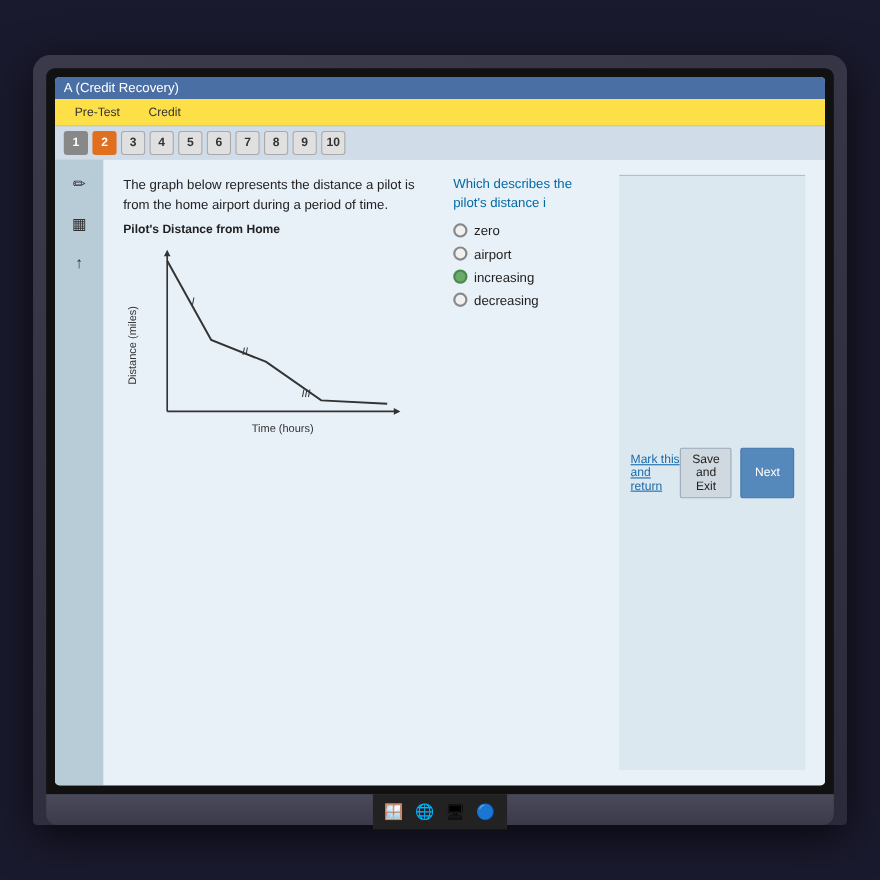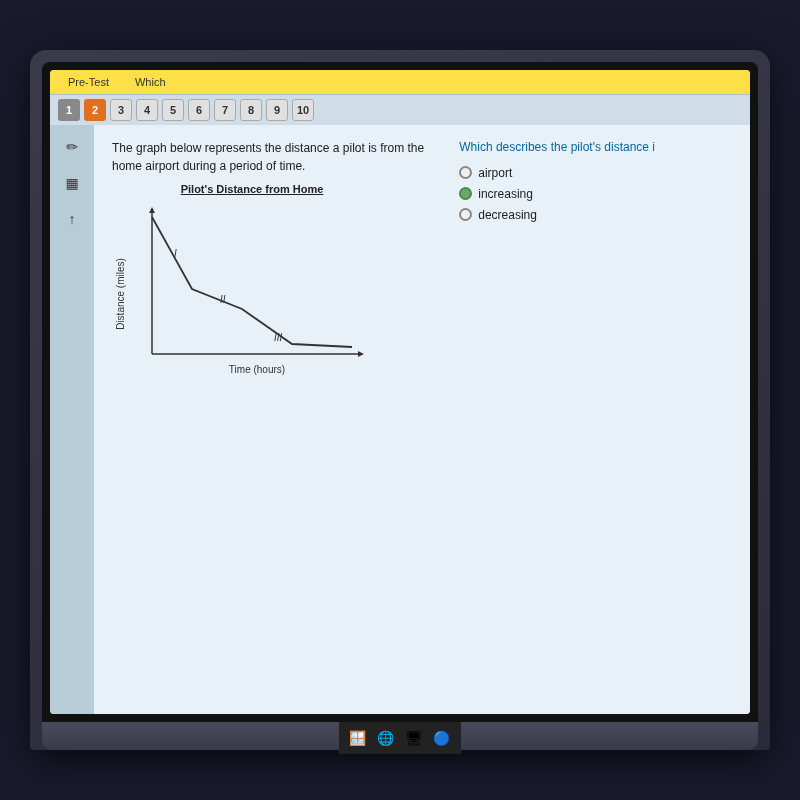--- a/index.html
+++ b/index.html
@@ -188,23 +188,21 @@
       position: relative;
       width: 280px;
       height: 220px;
       margin-top: 4px;
     }
 
     .graph-title {
       font-size: 11px;
       font-weight: bold;
       color: #222;
-      text-align: center;
       margin-bottom: 4px;
-      text-decoration: underline;
     }
 
     .graph-svg {
       display: block;
     }
 
     .bottom-bar {
       display: flex;
       align-items: center;
       justify-content: space-between;
@@ -273,24 +271,27 @@
       font-size: 14px;
     }
   </style>
 </head>
 <body>
 
 <div class="laptop-outer">
   <div class="screen-bezel">
     <div class="screen">
 
+      <div class="title-bar">
+        <span>A (Credit Recovery)</span>
+      </div>
 
       <div class="nav-bar">
         <span class="nav-tab">Pre-Test</span>
-        <span class="nav-tab">Which</span>
+        <span class="nav-tab">Credit</span>
       </div>
 
       <div class="question-number-bar">
         <div class="q-num active-1">1</div>
         <div class="q-num active-2">2</div>
         <div class="q-num white-bg">3</div>
         <div class="q-num white-bg">4</div>
         <div class="q-num white-bg">5</div>
         <div class="q-num white-bg">6</div>
         <div class="q-num white-bg">7</div>
@@ -335,39 +336,50 @@
                   <text x="12" y="95" font-size="10" fill="#333" text-anchor="middle" transform="rotate(-90, 12, 95)">Distance (miles)</text>
 
                   <text x="145" y="174" font-size="10" fill="#333" text-anchor="middle">Time (hours)</text>
                 </svg>
               </div>
             </div>
 
             <div class="question-right">
               <p class="question-right-title">Which describes the pilot's distance i</p>
 
+              <div class="radio-option">
+                <div class="radio-circle"></div>
+                <span class="radio-label">zero</span>
+              </div>
 
               <div class="radio-option">
                 <div class="radio-circle"></div>
                 <span class="radio-label">airport</span>
               </div>
 
               <div class="radio-option">
                 <div class="radio-circle" style="background:#6aaa6a; border-color:#4a8a4a;"></div>
                 <span class="radio-label">increasing</span>
               </div>
 
               <div class="radio-option">
                 <div class="radio-circle"></div>
                 <span class="radio-label">decreasing</span>
               </div>
             </div>
 
           </div>
 
+          <div class="bottom-bar">
+            <span class="mark-link">Mark this and return</span>
+            <div class="bottom-buttons">
+              <button class="btn-save">Save and Exit</button>
+              <button class="btn-next">Next</button>
+            </div>
+          </div>
 
         </div>
       </div>
 
     </div>
   </div>
 
   <div class="laptop-base">
     <div class="taskbar">
       <div class="taskbar-icon">🪟</div>

